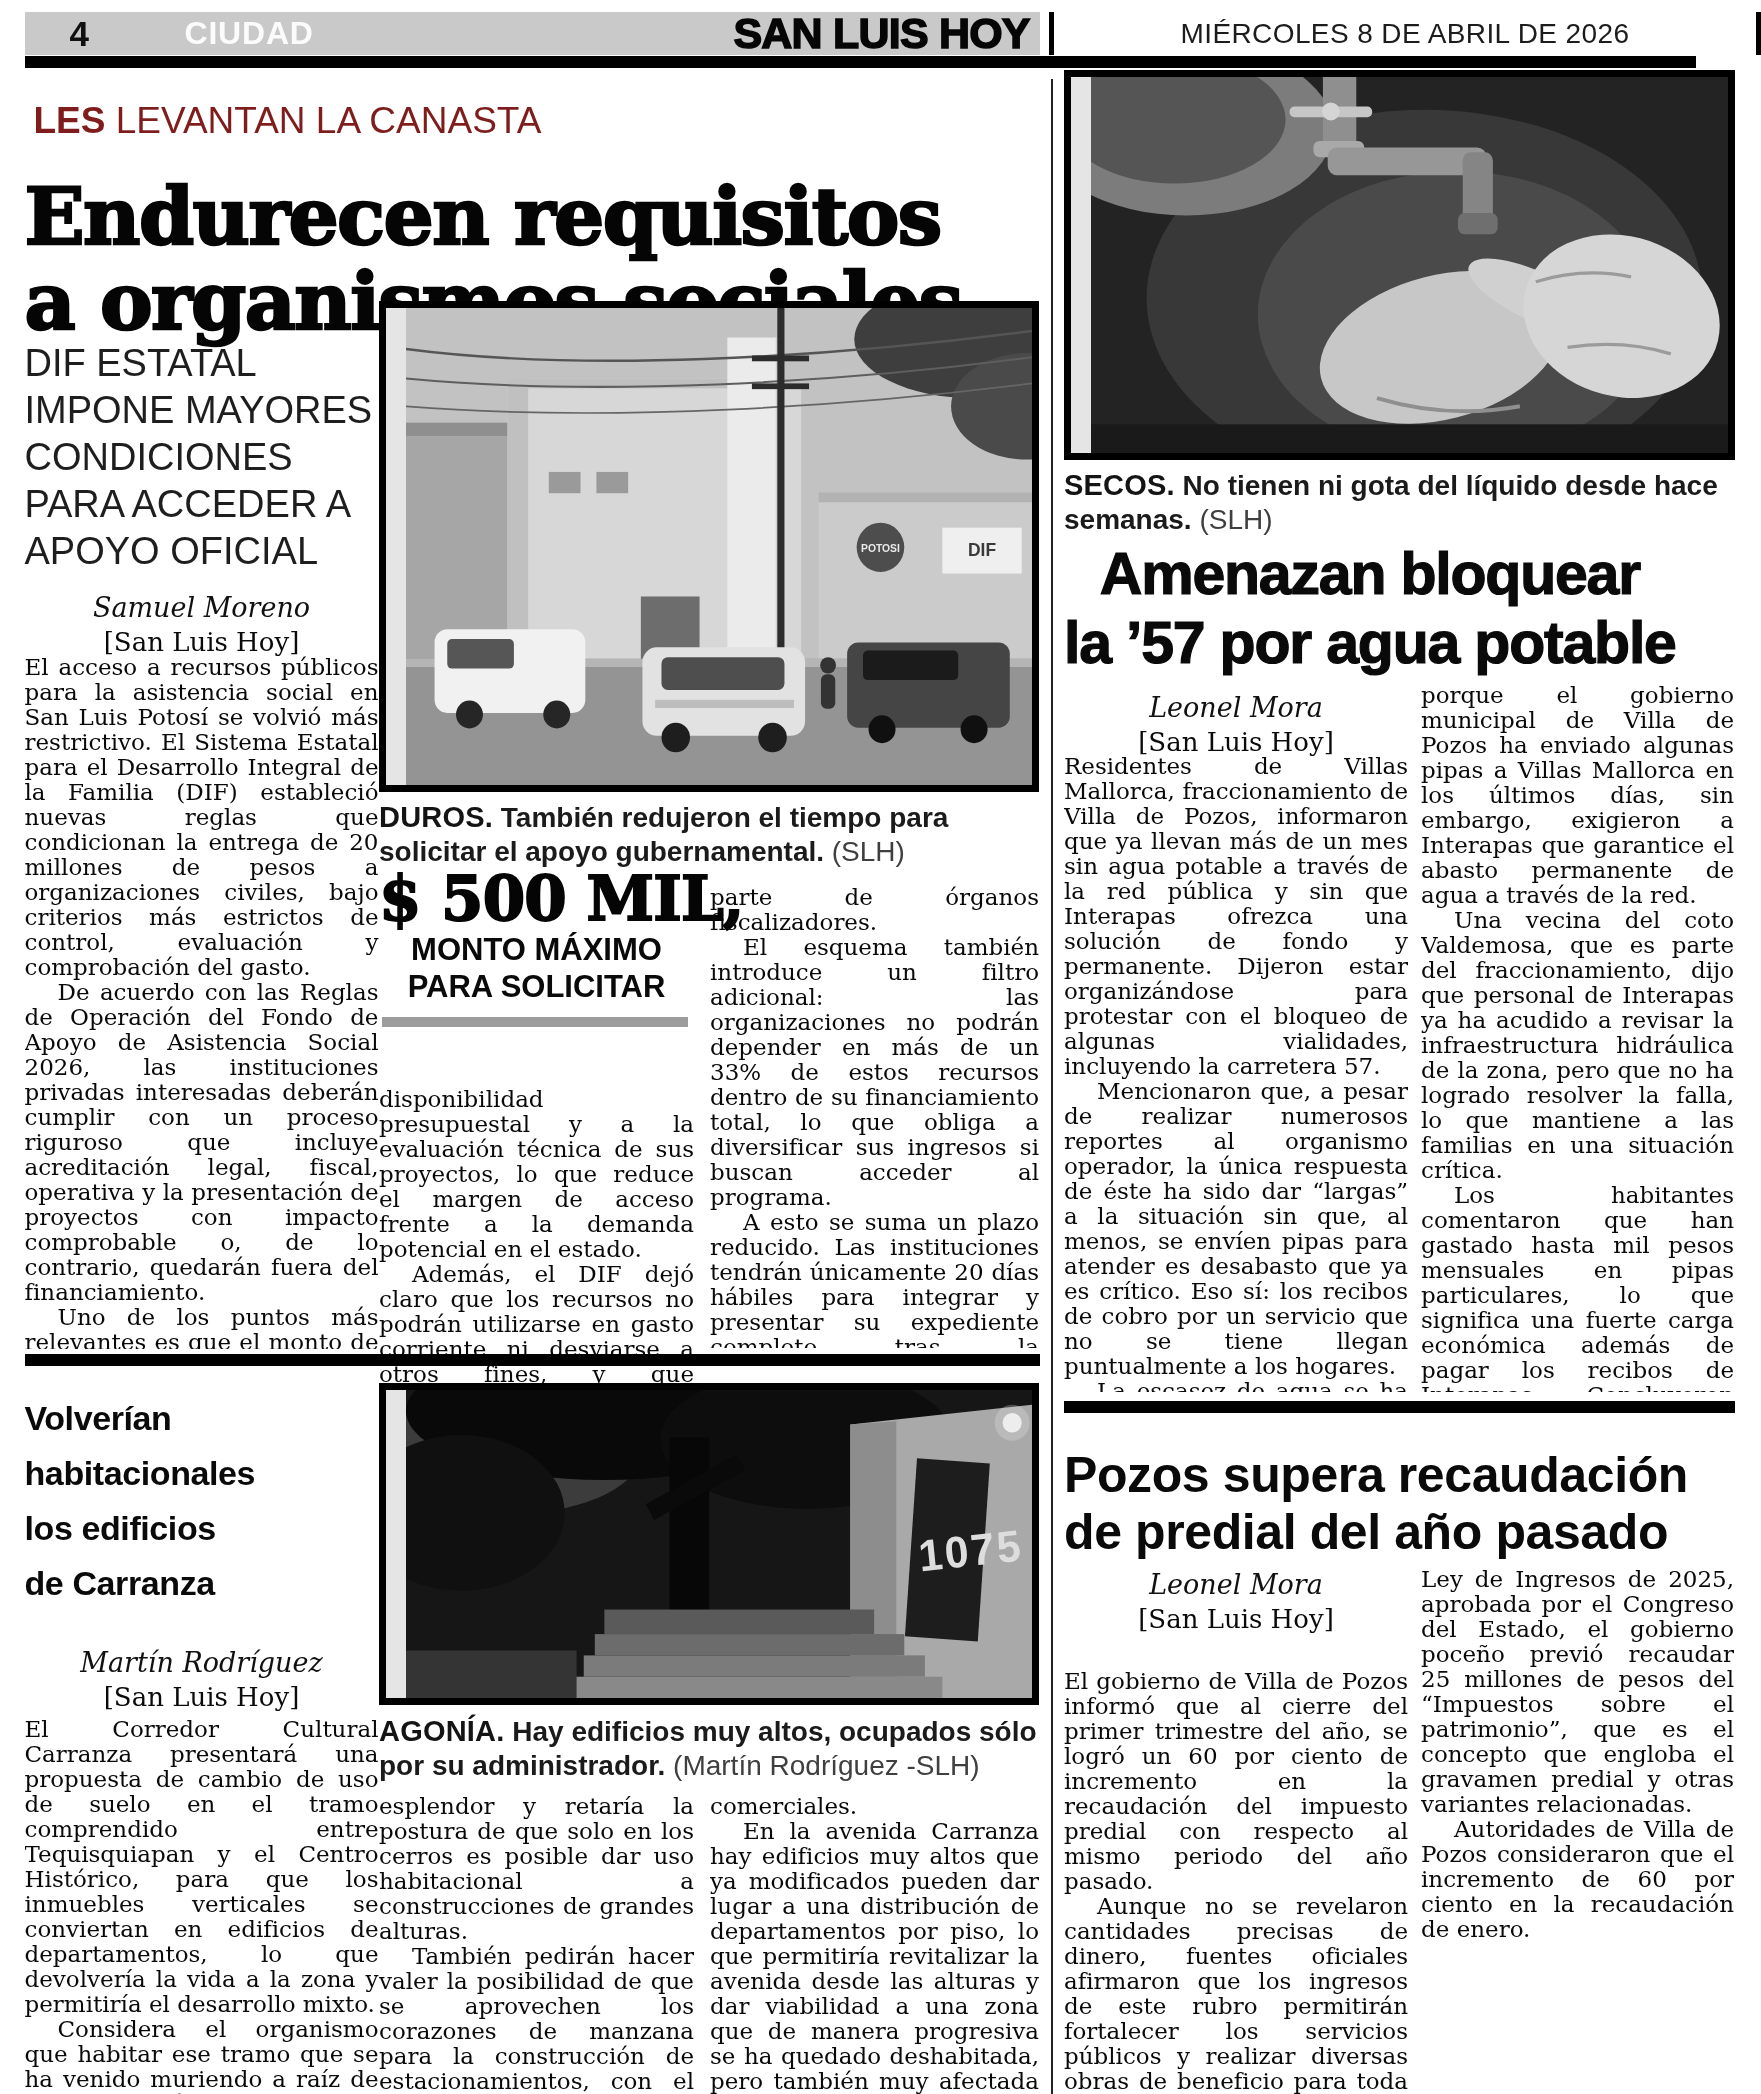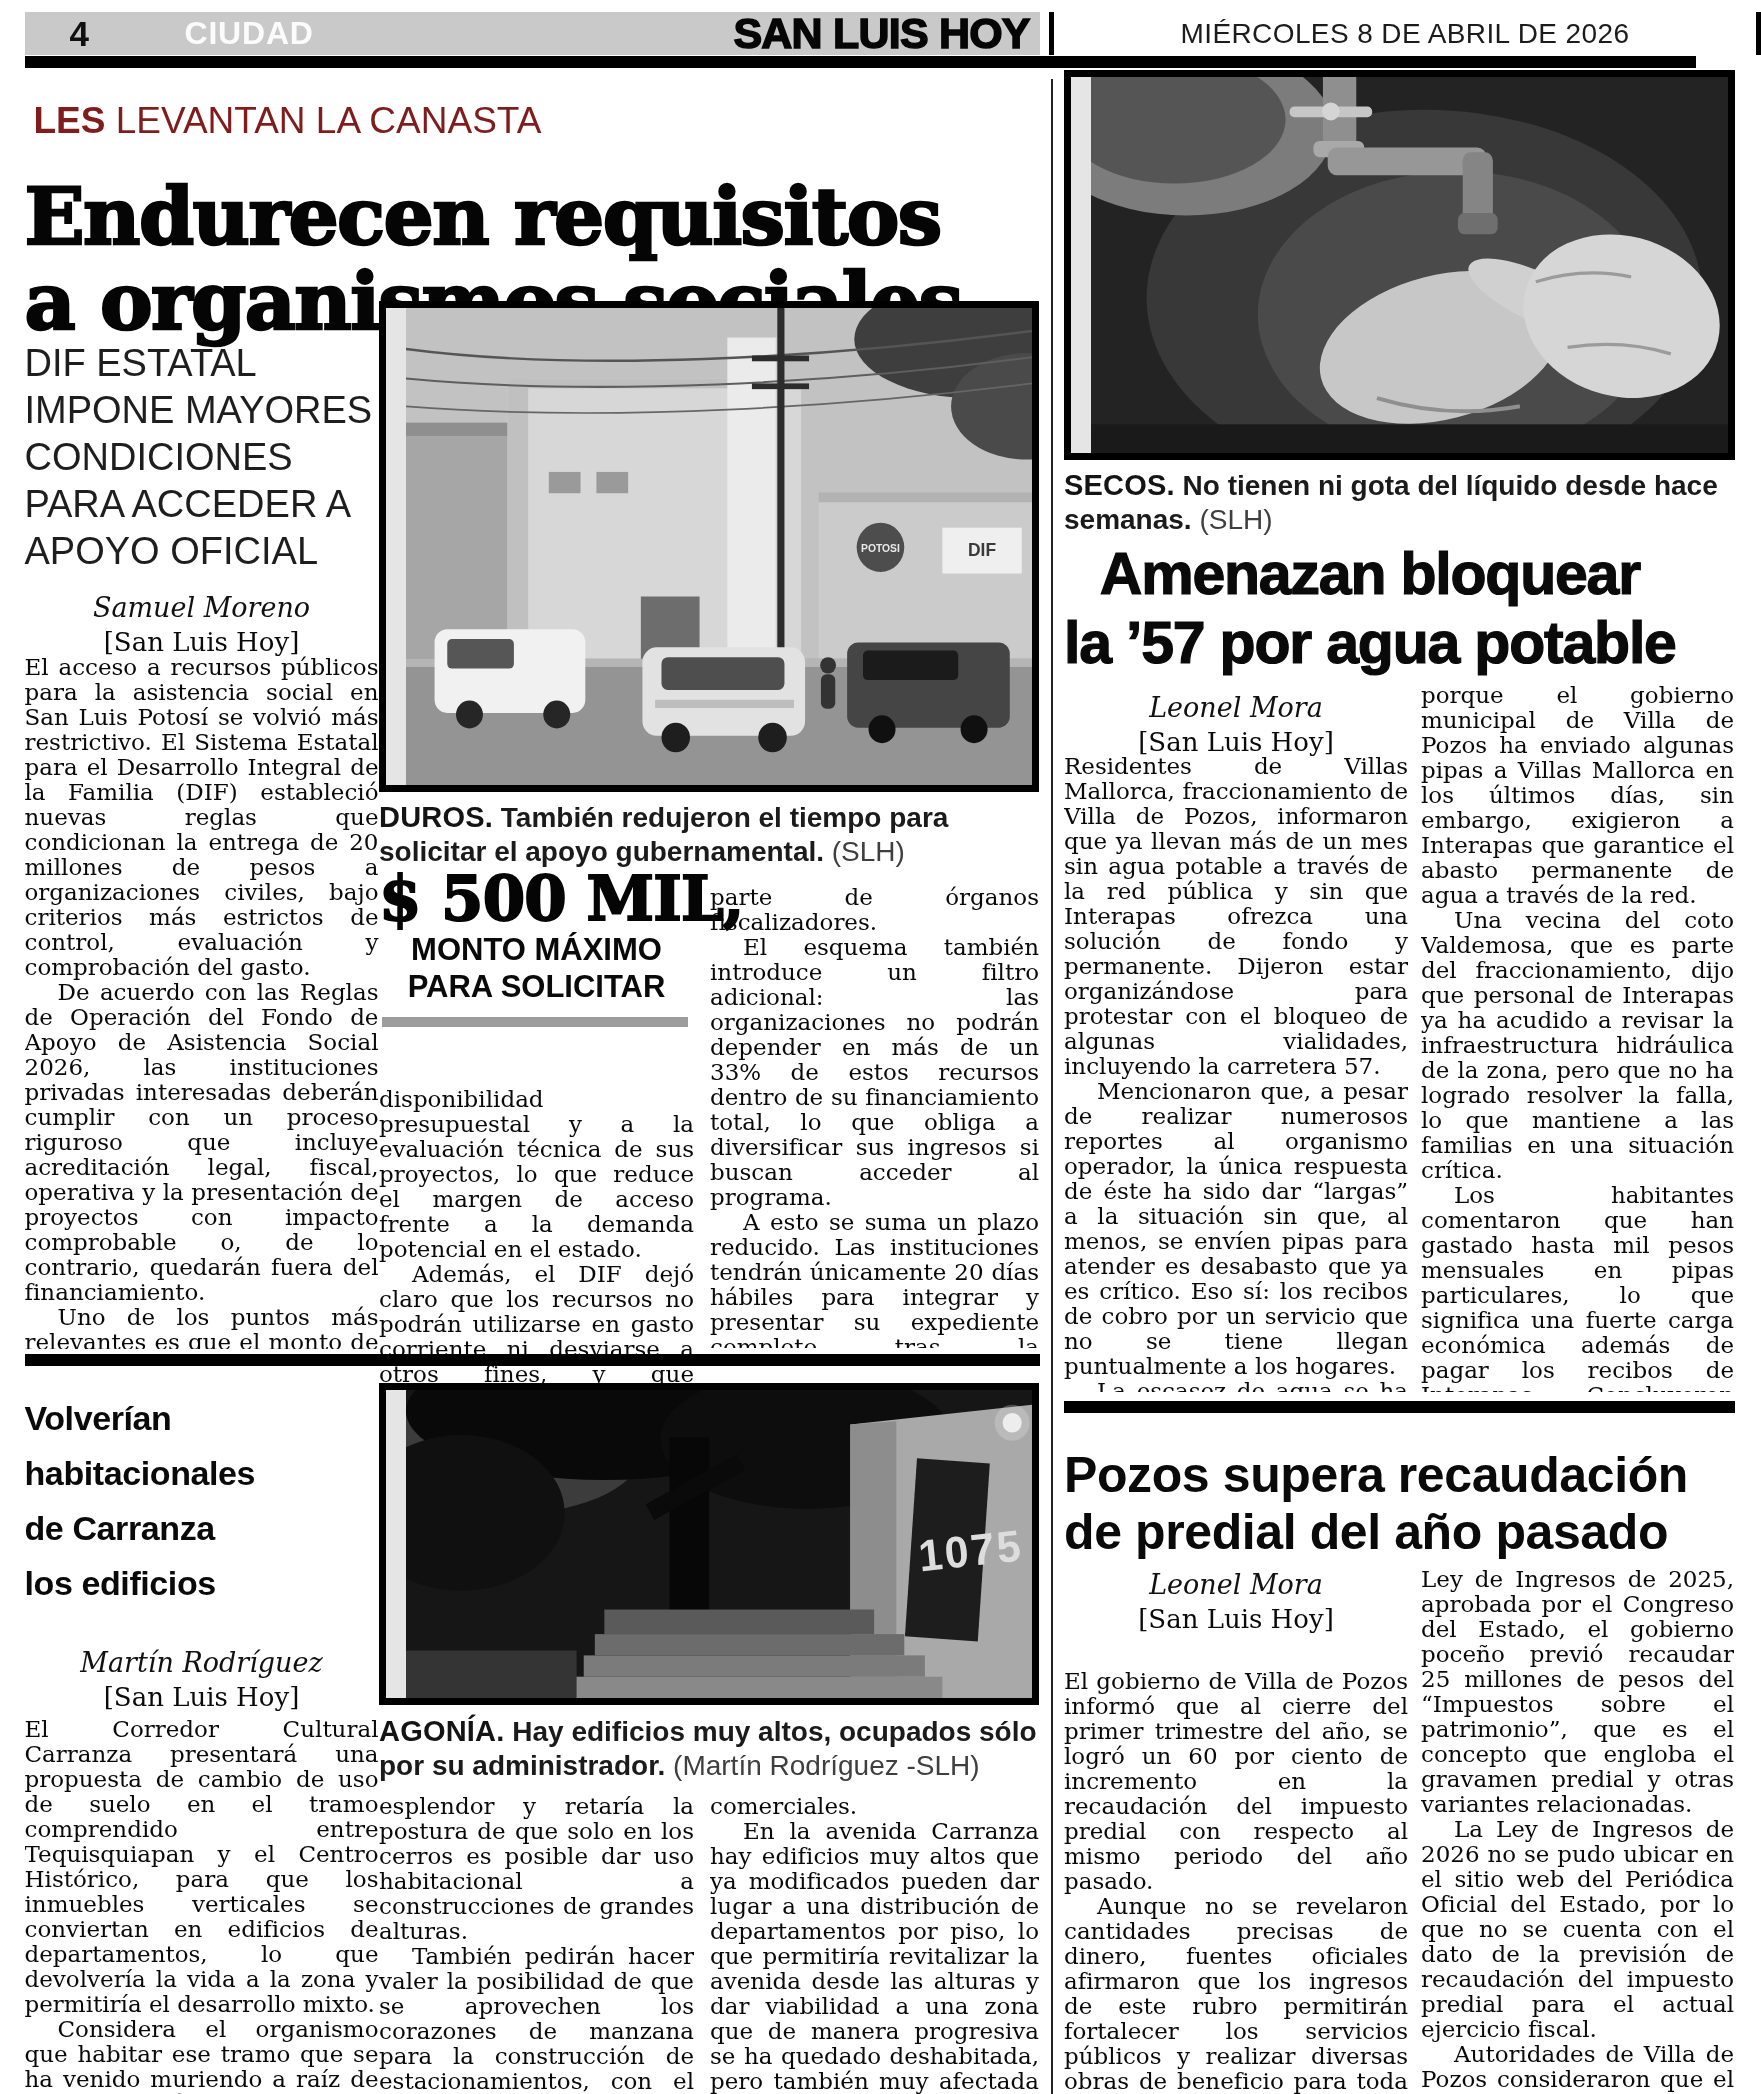--- a/index.html
+++ b/index.html
@@ -244,22 +244,22 @@
     <p class="ind">Los habitantes comentaron que han gastado hasta mil pesos mensuales en pipas particulares, lo que significa una fuerte carga económica además de pagar los recibos de Interapas. Concluyeron que están considerando, seriamente, manifestarse con bloqueos a la carretera 57 o bien tomando oficinas del organismo operador.</p>
   </div>
 </section>
 
 <div class="abs rule-right"></div>
 
 <section>
   <div class="abs h3 h-sans">
     <div>Volverían</div>
     <div>habitacionales</div>
+    <div>los edificios</div>
     <div>de Carranza</div>
-    <div>los edificios</div>
   </div>
   <div class="abs byline a3-byline">
     <span class="author">Martín Rodríguez</span>
     <span class="outlet">[San Luis Hoy]</span>
   </div>
   <div class="abs body-col a3-col1">
     <p>El Corredor Cultural Carranza presentará una propuesta de cambio de uso de suelo en el tramo comprendido entre Tequisquiapan y el Centro Histórico, para que los inmuebles verticales se conviertan en edificios de departamentos, lo que devolvería la vida a la zona y permitiría el desarrollo mixto.</p>
     <p class="ind">Considera el organismo que habitar ese tramo que se ha venido muriendo a raíz de decisiones públicas, abriría la posibilidad de recuperar el</p>
   </div>
 
@@ -309,17 +309,16 @@
     <span class="author">Leonel Mora</span>
     <span class="outlet">[San Luis Hoy]</span>
   </div>
   <div class="abs body-col a4-col1">
     <p>El gobierno de Villa de Pozos informó que al cierre del primer trimestre del año, se logró un 60 por ciento de incremento en la recaudación del impuesto predial con respecto al mismo periodo del año pasado.</p>
     <p class="ind">Aunque no se revelaron cantidades precisas de dinero, fuentes oficiales afirmaron que los ingresos de este rubro permitirán fortalecer los servicios públicos y realizar diversas obras de beneficio para toda la población.</p>
 
   </div>
   <div class="abs body-col a4-col2">
     <p>Ley de Ingresos de 2025, aprobada por el Congreso del Estado, el gobierno poceño previó recaudar 25 millones de pesos del “Impuestos sobre el patrimonio”, que es el concepto que engloba el gravamen predial y otras variantes relacionadas.</p>
-    <p class="ind">La Ley de Ingresos de 2026 no se pudo ubicar en el sitio web del Periódica Oficial del Estado, por lo que no se cuenta con el dato de la previsión de recaudación del impuesto predial para el actual ejercicio fiscal.</p>
     <p class="ind">Autoridades de Villa de Pozos consideraron que el incremento de 60 por ciento en la recaudación de enero.</p>
   </div>
 </section>
 
 
 </body></html>

